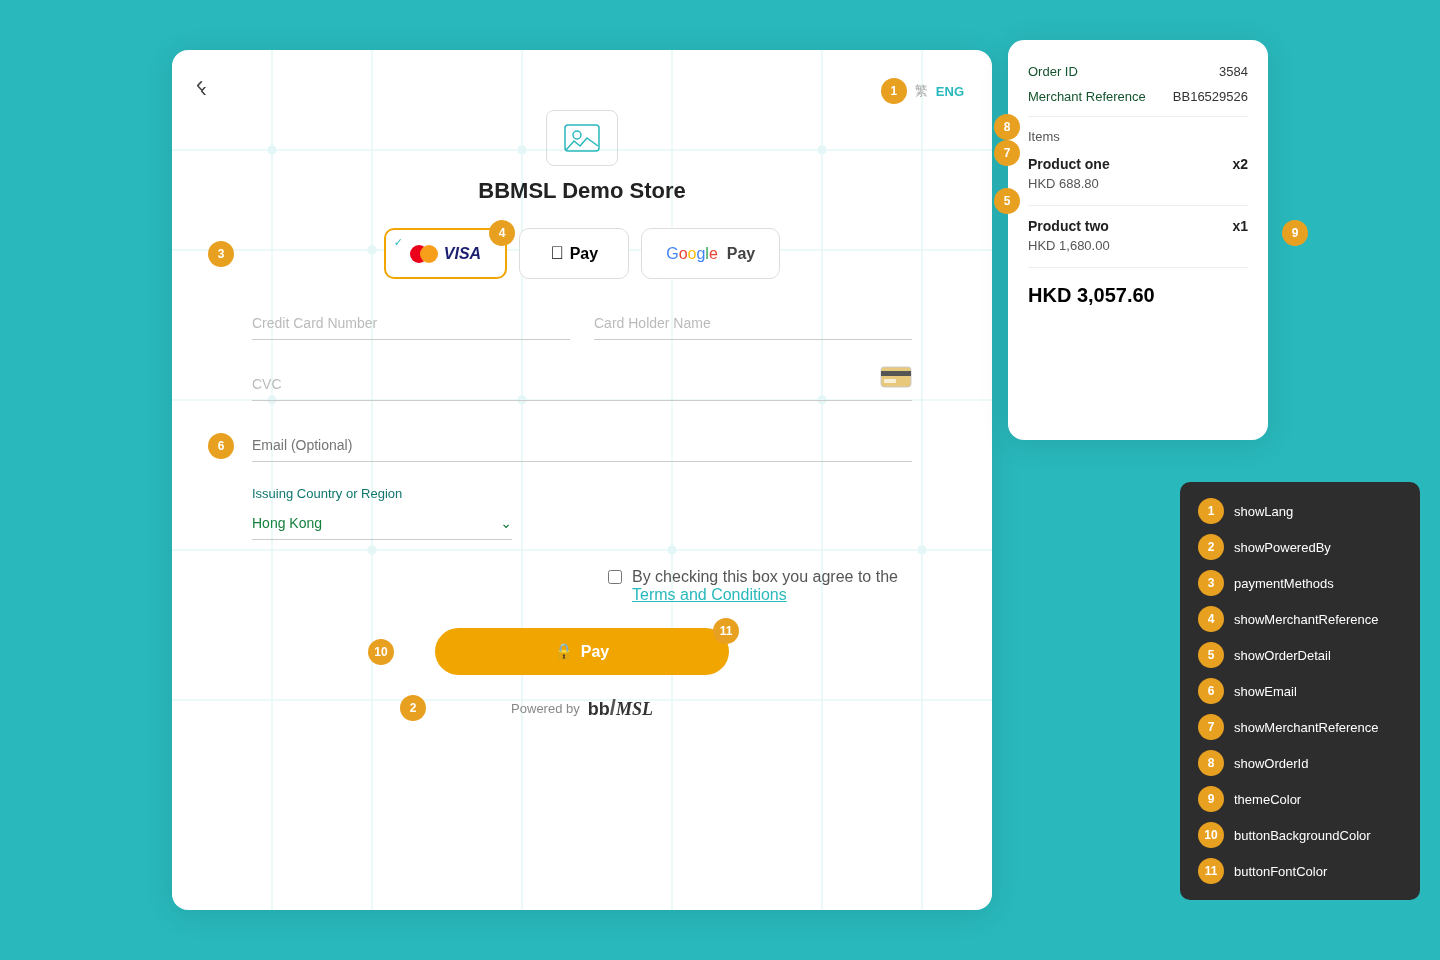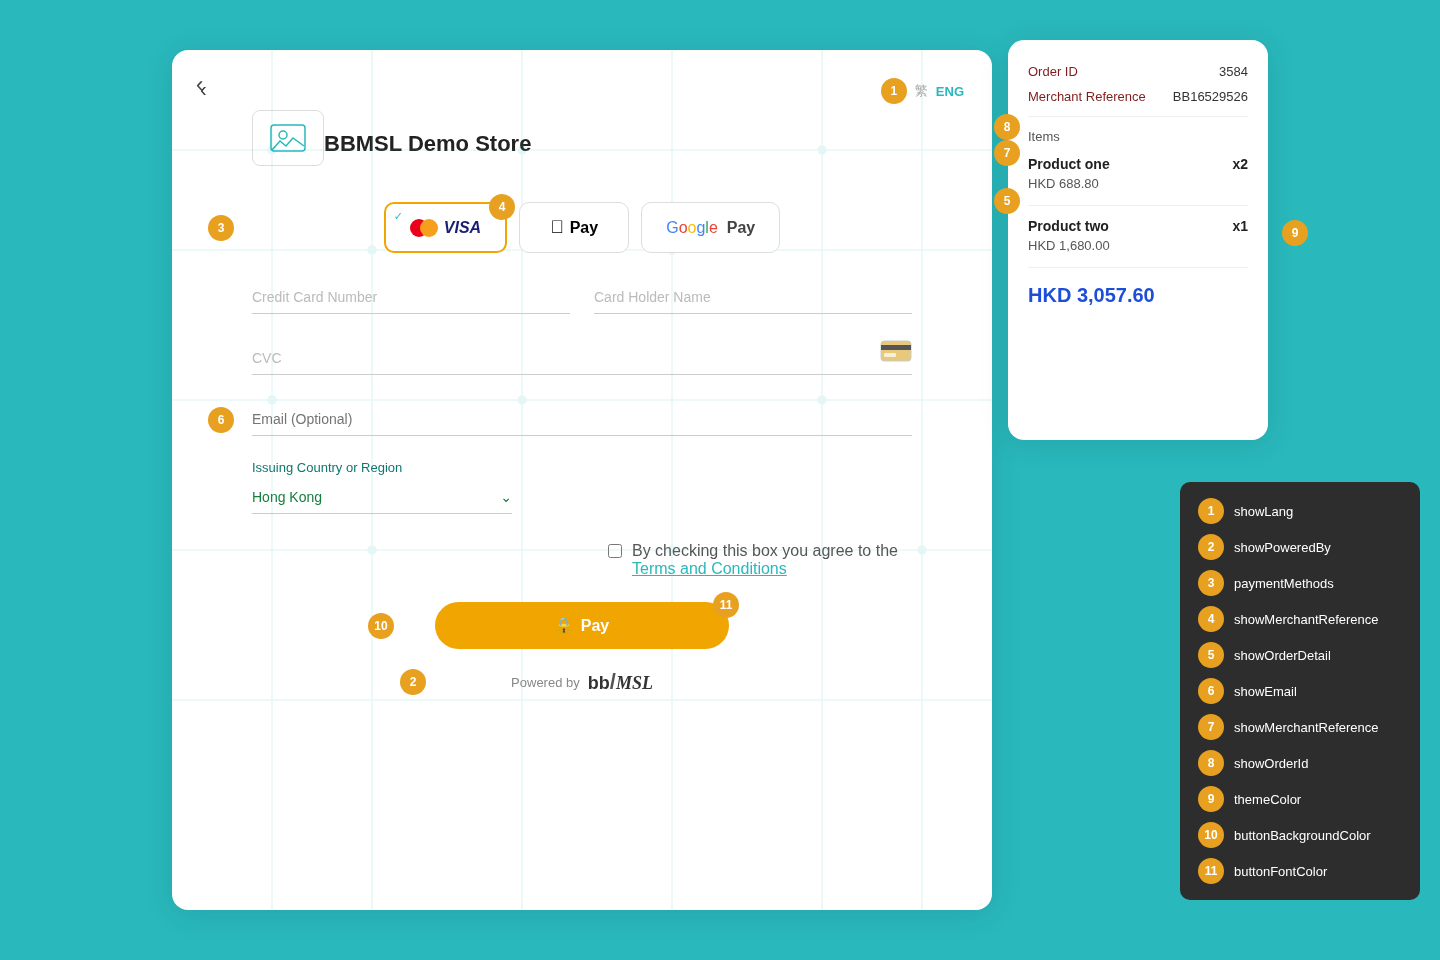--- a/index.html
+++ b/index.html
@@ -50,21 +50,21 @@
       background: none;
       border: none;
       font-size: 13px;
       cursor: pointer;
     }
     .lang-btn.active { color: #29b8bc; font-weight: 600; }
     .lang-btn.inactive { color: #aaa; }
 
     .store-logo {
       display: flex;
-      flex-direction: row;
+      flex-direction: column;
       align-items: center;
       margin-top: 20px;
       margin-bottom: 24px;
     }
 
     .store-logo-icon {
       width: 72px;
       height: 56px;
       border: 1.5px solid #ddd;
       border-radius: 8px;
@@ -305,21 +305,21 @@
     }
 
     .order-row {
       display: flex;
       justify-content: space-between;
       align-items: center;
       margin-bottom: 10px;
       font-size: 13px;
     }
 
-    .order-row .label { color: #7f1d1d; }
+    .order-row .label { color: #14532d; }
     .order-row .value { color: #333; font-weight: 500; }
 
     .order-divider {
       border: none;
       border-top: 1px solid #eee;
       margin: 12px 0;
     }
 
     .items-label {
       font-size: 13px;
@@ -343,21 +343,21 @@
     }
 
     .item-price {
       font-size: 13px;
       color: #555;
     }
 
     .total-amount {
       font-size: 20px;
       font-weight: 700;
-      color: #1d4ed8;
+      color: #000000;
       margin-top: 16px;
     }
 
     
     .num-badge {
       width: 26px;
       height: 26px;
       border-radius: 50%;
       background: #e8a020;
       color: #fff;

